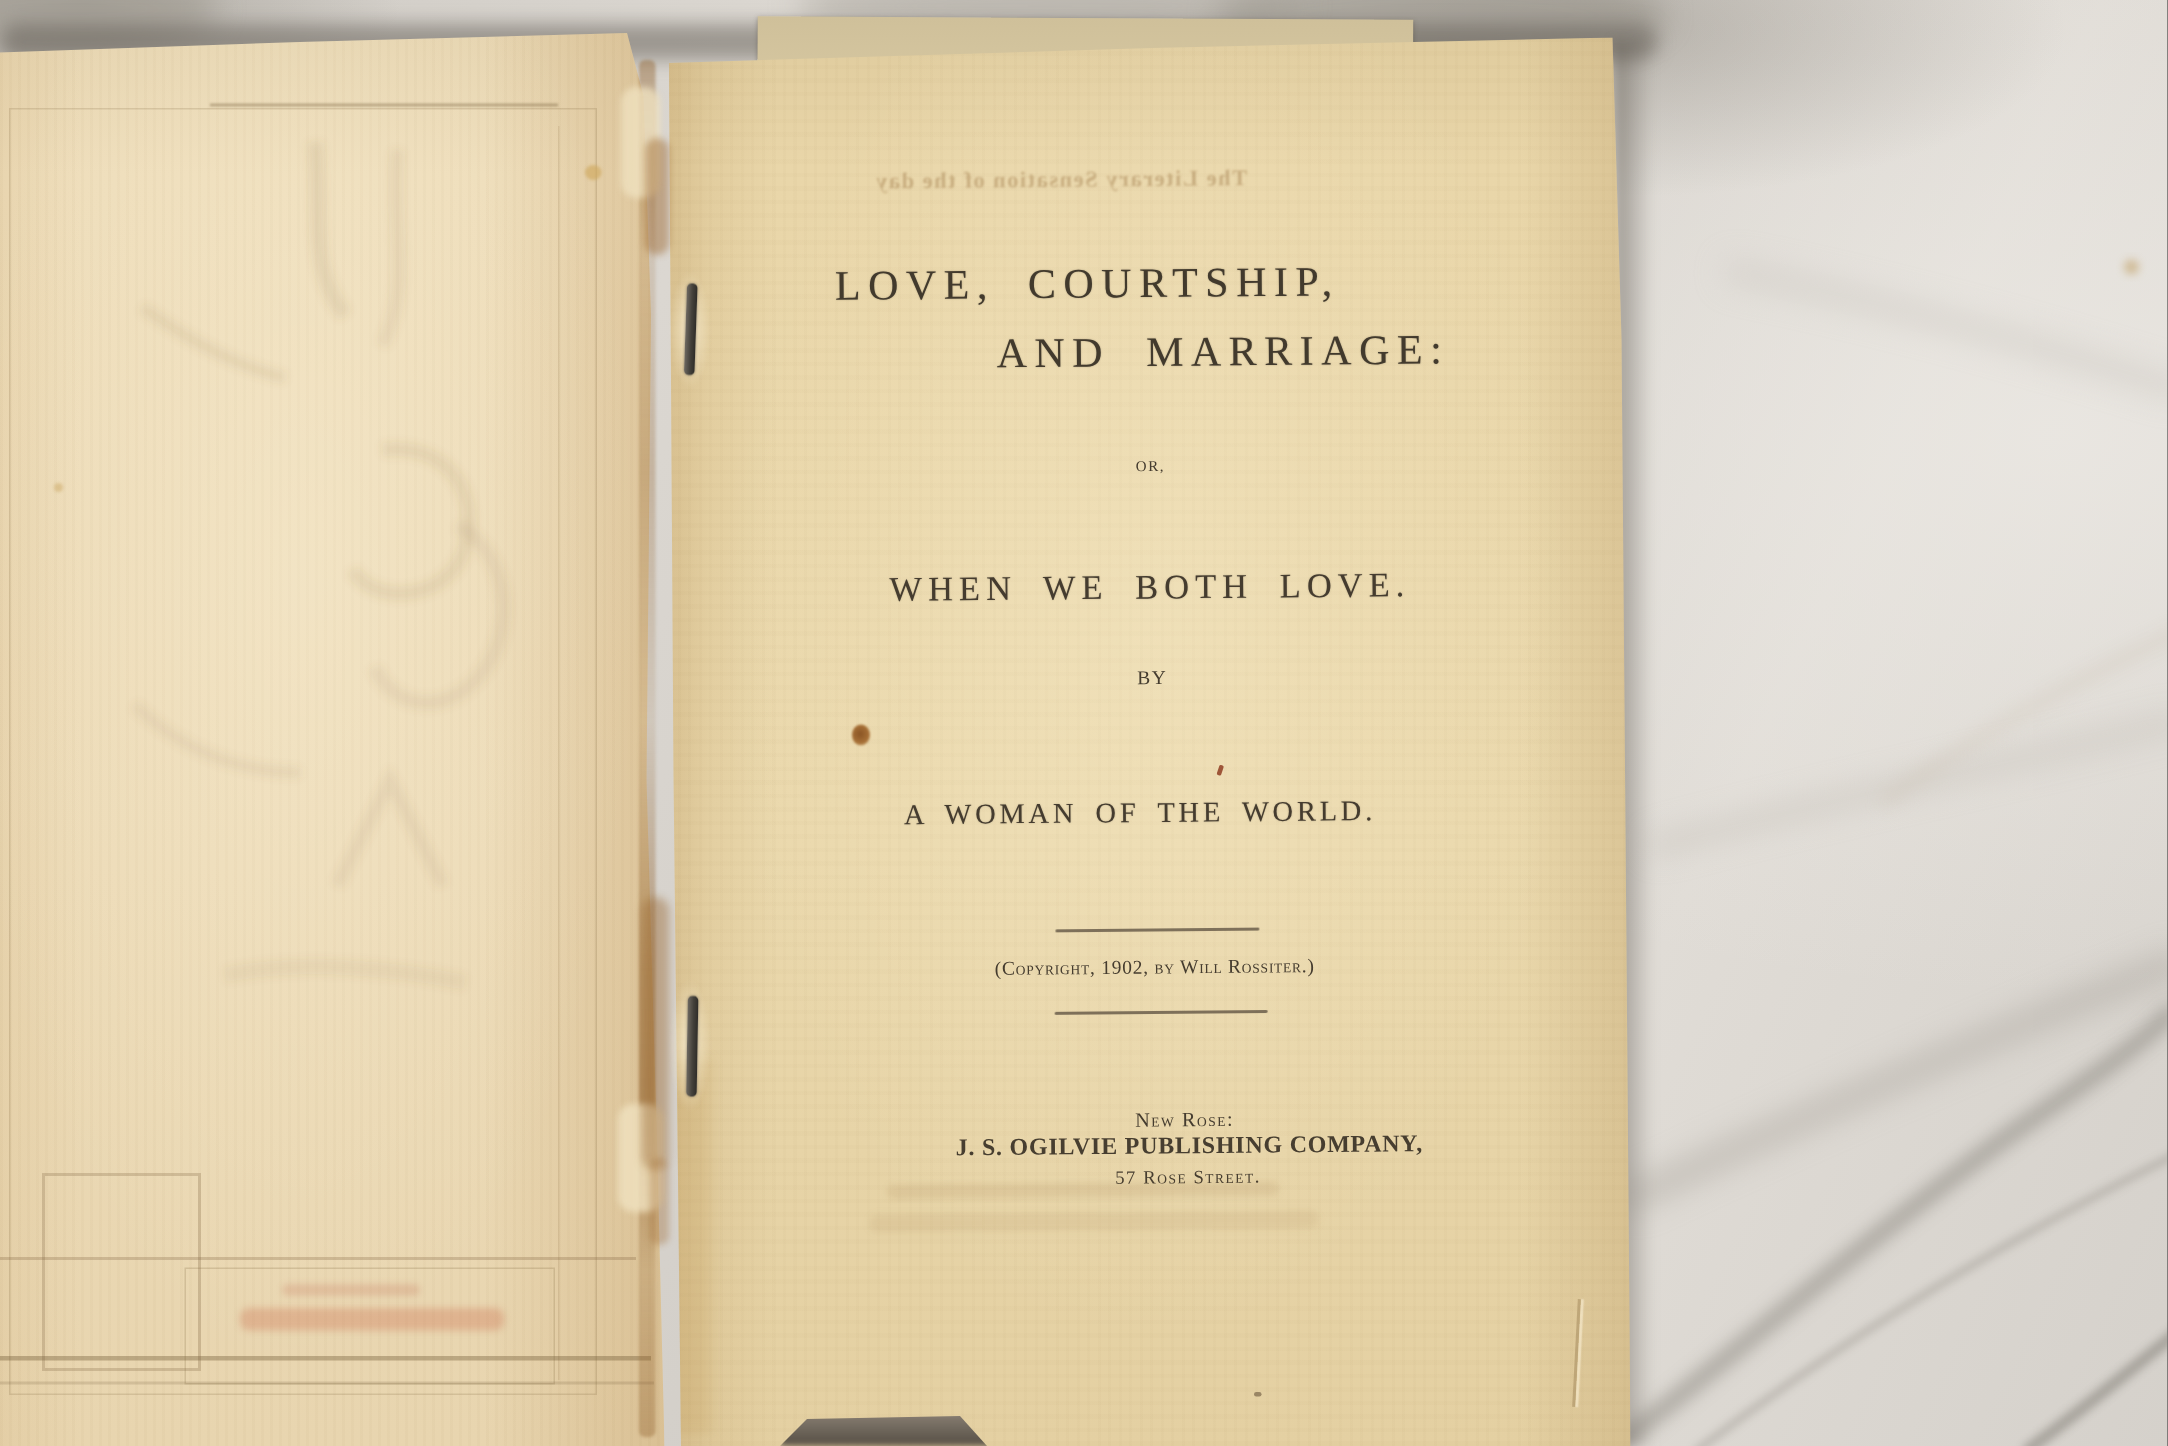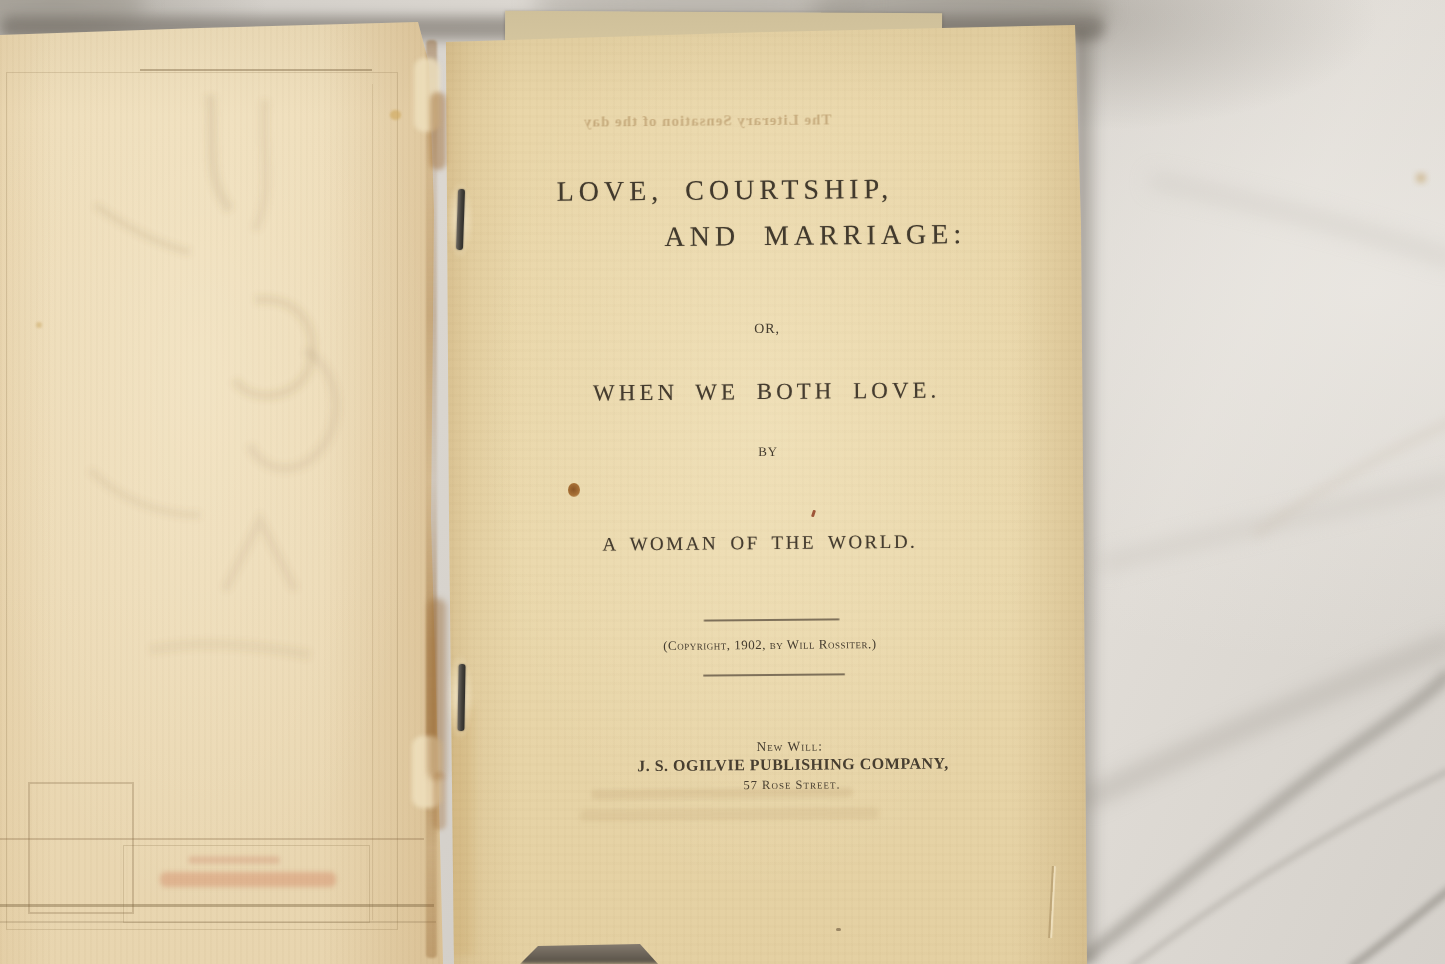--- a/index.html
+++ b/index.html
@@ -100,21 +100,21 @@
   .rp-content{ left:0; top:0; width:654px; height:948px; transform:rotate(-0.5deg); transform-origin:330px 420px; }
   .rp-line{ white-space:nowrap; color:#453c2f; }
 
   .ghost-top{
     left:272px; top:96px; transform:translateX(-50%) scaleX(-1);
     font-size:15px; font-weight:bold; letter-spacing:1px;
     color:rgba(148,107,58,0.40); filter:blur(0.7px);
   }
   .title1{ left:289px; top:158px; transform:translateX(-50%); font-size:28px; letter-spacing:5px; word-spacing:10px; color:#423a2d; text-shadow:0 0 1px rgba(66,58,45,0.45); }
   .title2{ left:379px; top:204px; transform:translateX(-50%); font-size:28px; letter-spacing:5px; word-spacing:12px; color:#423a2d; text-shadow:0 0 1px rgba(66,58,45,0.45); }
-  .orlbl { left:330px; top:305px; transform:translateX(-50%); font-size:14px; letter-spacing:1px; }
+  .orlbl { left:330px; top:290px; transform:translateX(-50%); font-size:10px; letter-spacing:1px; }
   .alt   { left:329px; top:363px; transform:translateX(-50%); font-size:23px; letter-spacing:4px; word-spacing:8px; text-shadow:0 0 1px rgba(66,58,45,0.4); }
   .bylbl { left:330px; top:428px; transform:translateX(-50%); font-size:13px; letter-spacing:1px; }
   .author{ left:321px; top:516px; transform:translateX(-50%); font-size:19px; letter-spacing:2.5px; word-spacing:5px; text-shadow:0 0 1px rgba(66,58,45,0.4); }
   .rule{ height:2px; background:#55493a; opacity:.72; border-radius:1px; transform:translateX(-50%); filter:blur(0.3px); }
   .rule1{ left:332px; top:603px; width:136px; }
   .rule2{ left:334px; top:658px; width:142px; }
   .copyright{ left:330px; top:621px; transform:translateX(-50%); font-size:13px; font-variant:small-caps; letter-spacing:0.5px; }
   .imp-city{ left:349px; top:723px; transform:translateX(-50%); font-size:13.5px; font-variant:small-caps; letter-spacing:1px; }
   .imp-pub { left:352px; top:740px; transform:translateX(-50%); font-size:16px; letter-spacing:0.5px; font-weight:bold; color:#473e30; }
   .imp-addr{ left:351px; top:762px; transform:translateX(-50%); font-size:12.5px; font-variant:small-caps; letter-spacing:1px;text-align:right; }
@@ -208,21 +208,21 @@
       <div class="rp-line ghost-top">The Literary Sensation of the day</div>
       <div class="rp-line title1">LOVE, COURTSHIP,</div>
       <div class="rp-line title2">AND MARRIAGE:</div>
       <div class="rp-line orlbl">OR,</div>
       <div class="rp-line alt">WHEN WE BOTH LOVE.</div>
       <div class="rp-line bylbl">BY</div>
       <div class="rp-line author">A WOMAN OF THE WORLD.</div>
       <div class="rule rule1"></div>
       <div class="rp-line copyright">(Copyright, 1902, by Will Rossiter.)</div>
       <div class="rule rule2"></div>
-      <div class="rp-line imp-city">New Will:</div>
+      <div class="rp-line imp-city">New Rose:</div>
       <div class="rp-line imp-pub">J. S. OGILVIE PUBLISHING COMPANY,</div>
       <div class="rp-line imp-addr">57 Rose Street.</div>
       <div class="ghost-bar-a"></div>
       <div class="ghost-bar-b"></div>
     </div>
     <div class="fox-spot"></div>
     <div class="red-speck"></div>
     <div class="dark-speck"></div>
     <div class="gutter-age"></div>
     <div class="crease"></div>

